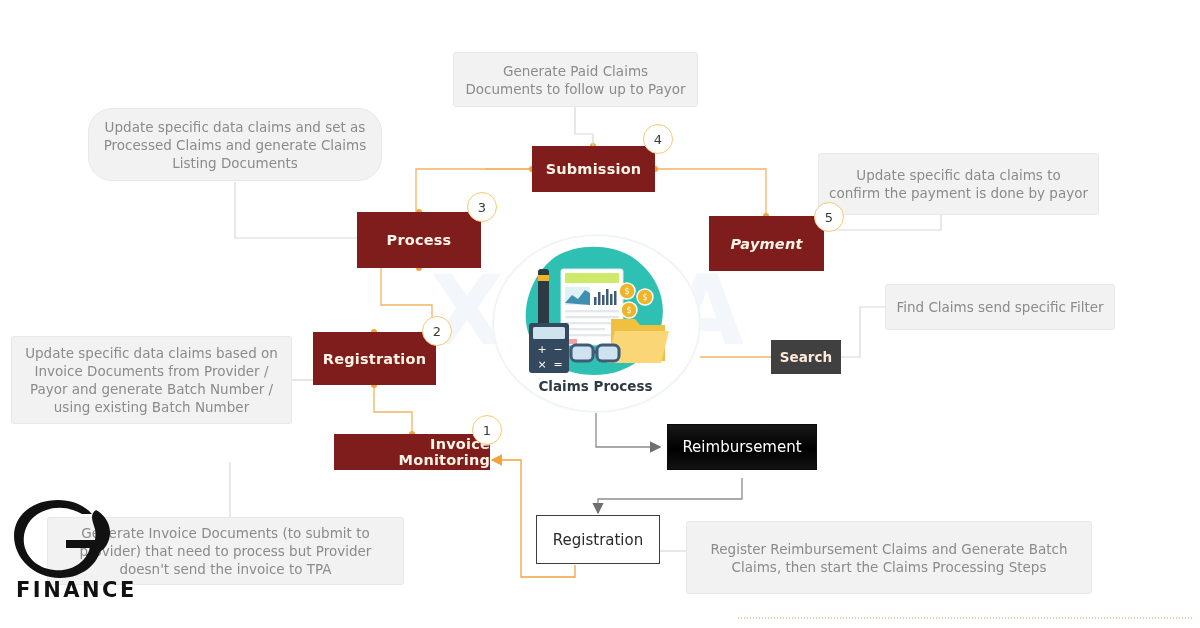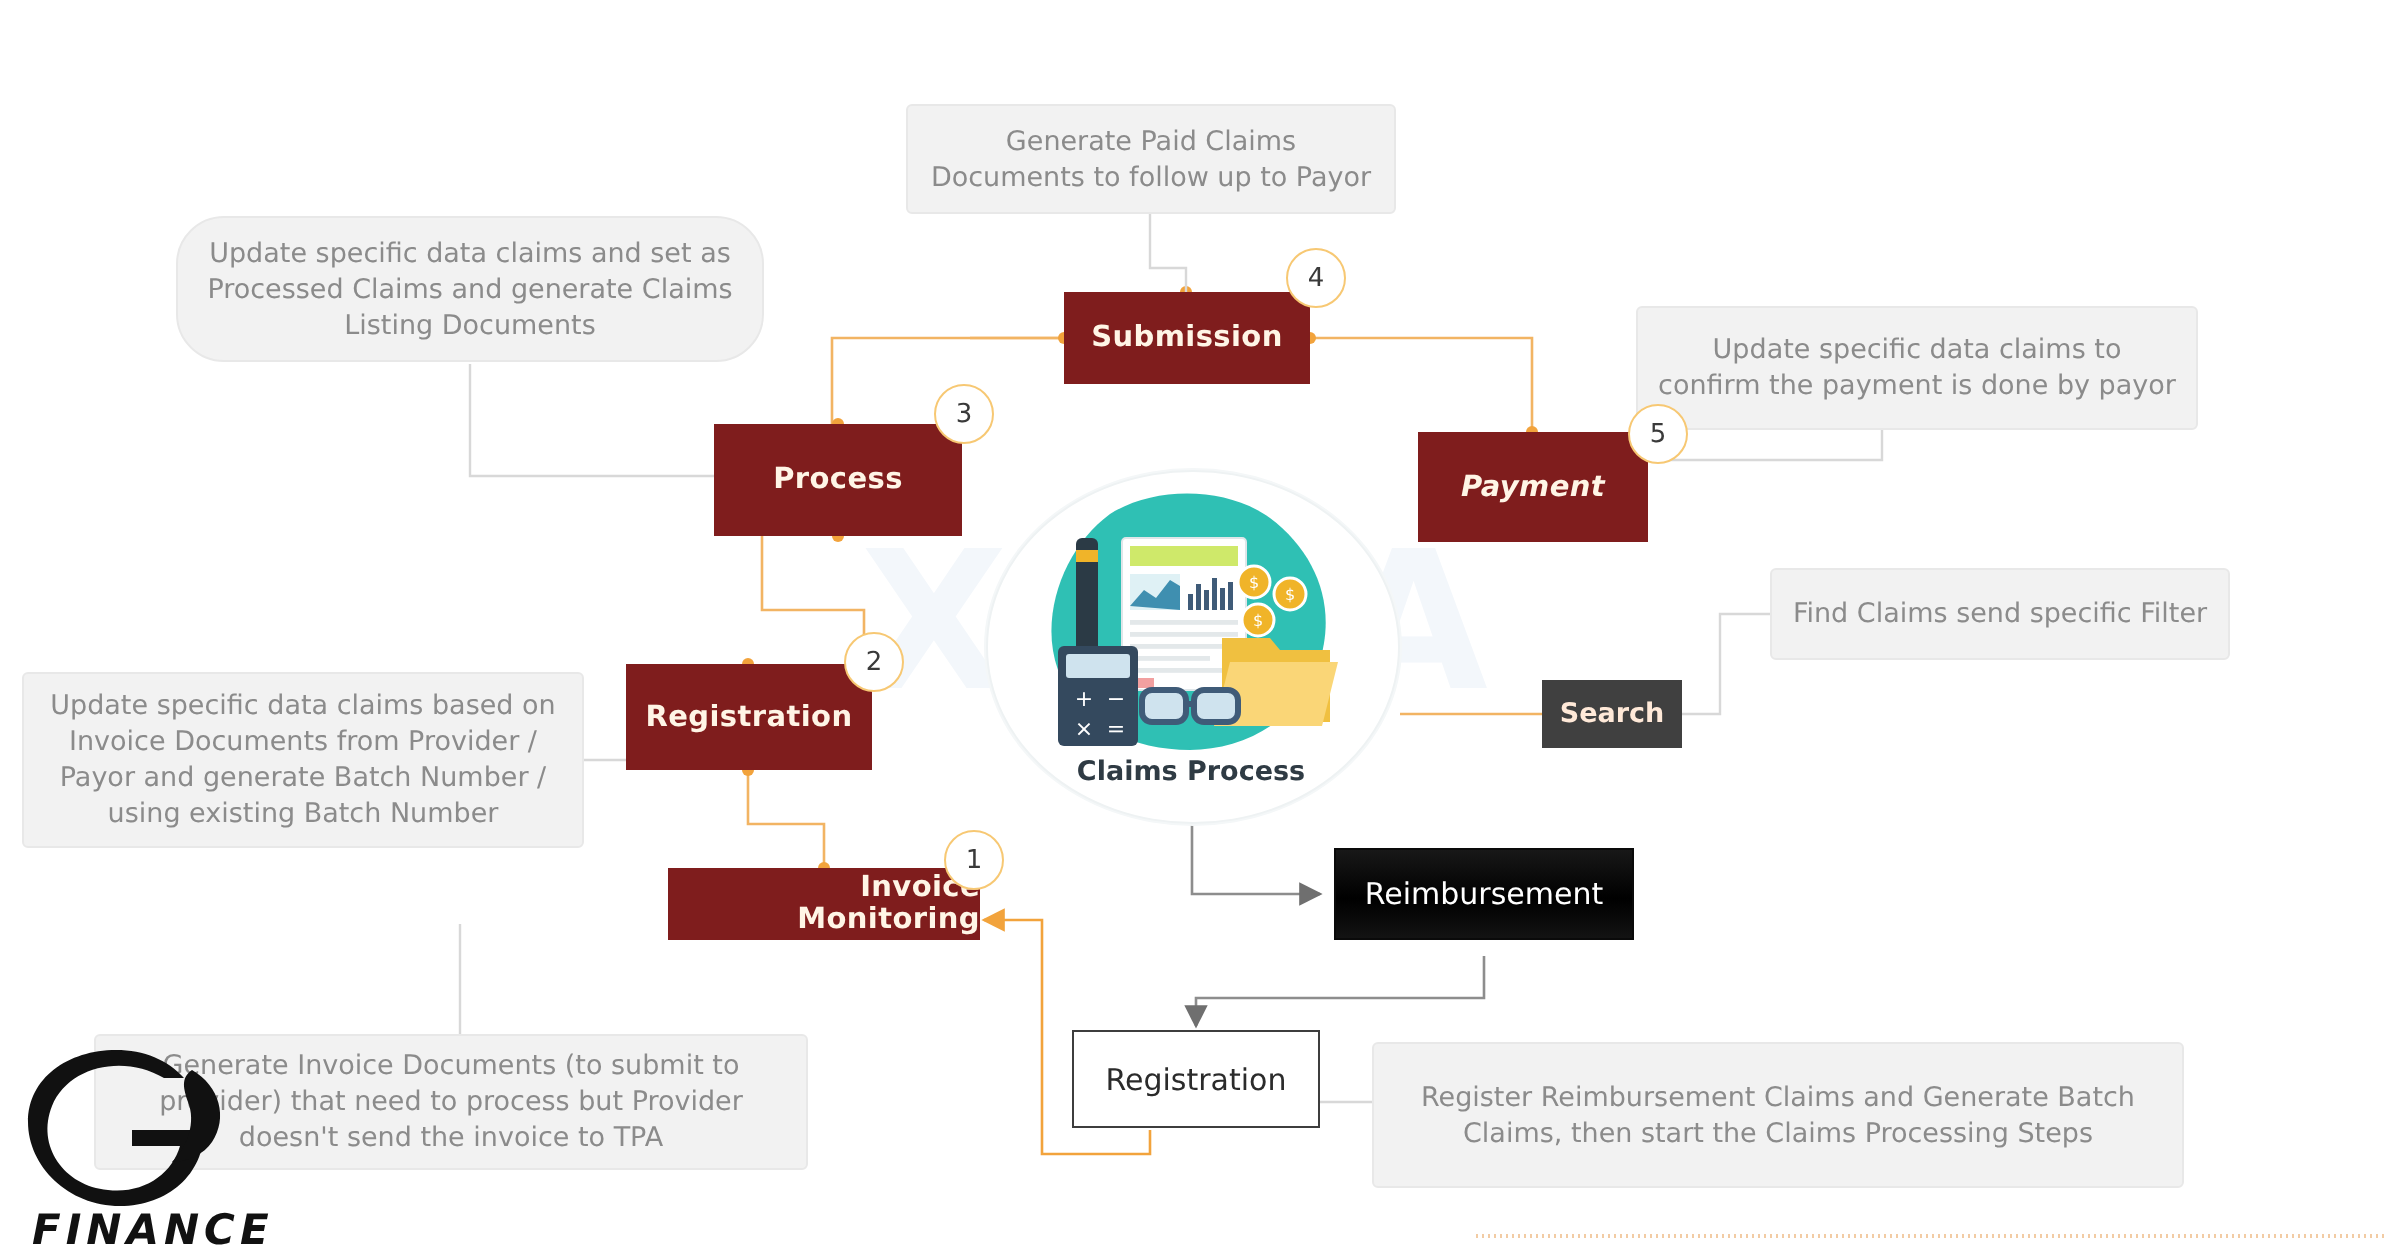--- a/index.html
+++ b/index.html
@@ -113,21 +113,21 @@
   .wm{
     position:absolute;
     font-size:96px;font-weight:bold;
     color:#f3f7fb;
     letter-spacing:10px;
     left:430px;top:255px;
     user-select:none;
   }
 
   
-  .logo{position:absolute;left:10px;top:525px;width:120px;height:95px;font-style:italic;}
+  .logo{position:absolute;left:10px;top:500px;width:120px;height:95px;}
   .logo-text{
     position:absolute;left:6px;top:78px;
     font-size:21px;font-weight:bold;letter-spacing:2.5px;color:#111;
   }
   .dashline{
     position:absolute;left:738px;top:617px;width:455px;height:2px;
     background:repeating-linear-gradient(90deg,#e8a25a 0 1px,transparent 1px 3px);
     opacity:.55;
   }
 </style>

